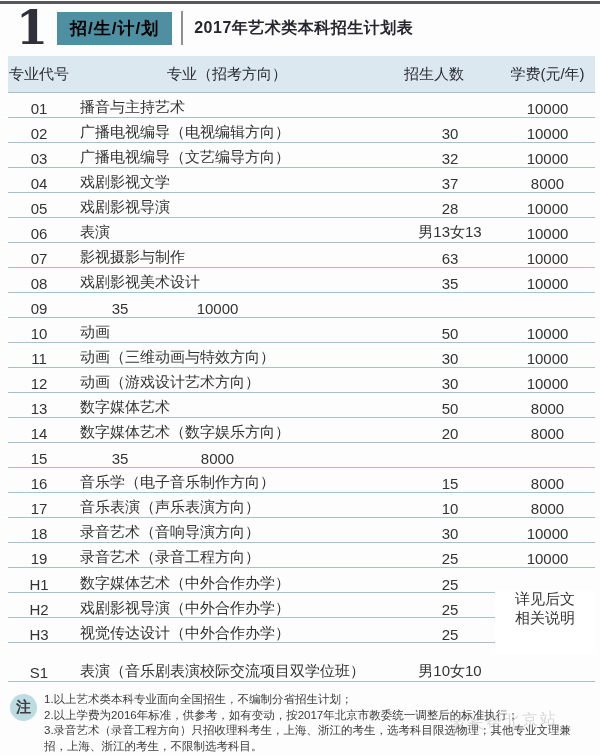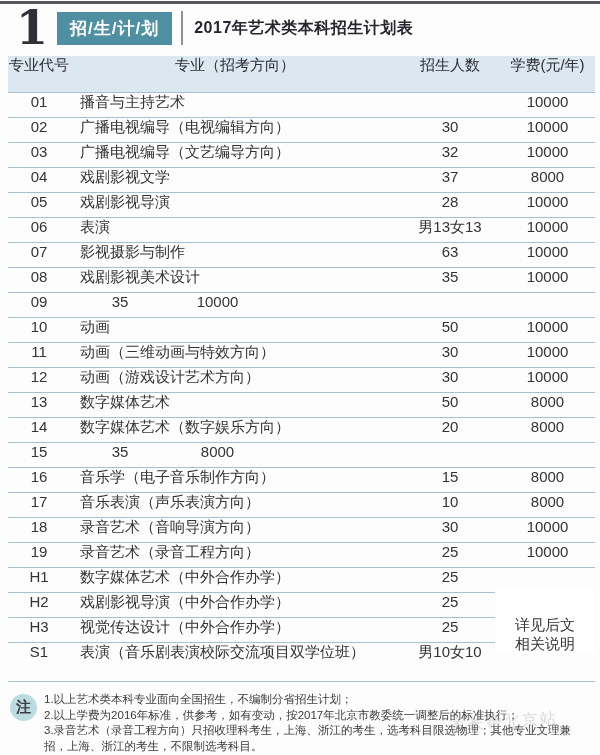--- a/index.html
+++ b/index.html
@@ -12,51 +12,51 @@
   }
   .top-bar { margin-top:1px; height:3px; background:#58585c; }
 
   .header { display:flex; align-items:center; height:40px; margin:4px 0 0 16px; }
   .big-num {
     font-family:"DejaVu Serif","Liberation Serif",serif;
     font-size:46px; font-weight:bold; color:#2f3038; line-height:38px;
     margin-right:9px;
   }
   .badge {
-    background:var(--accent,#4e8fa2); color:#ffffff; font-weight:bold;
+    background:var(--accent,#4e8fa2); color:#000000; font-weight:bold;
     font-size:17px; padding:5px 13px; letter-spacing:1px; white-space:nowrap;
   }
   .hdr-divider { width:2px; height:34px; background:#8f8f93; margin:0 11px 0 9px; }
   .title { font-size:16px; font-weight:bold; color:#26262e; margin:0; letter-spacing:.5px; white-space:nowrap; }
 
   .table-wrap { position:relative; margin:8px 5px 0 8px; }
   .thead {
-    display:flex; height:37px;
+    display:flex; align-items:center; height:37px;
     background:var(--thead-bg,#dce8f0); font-size:15px; color:#2d2d35;
-    border-bottom:1px solid var(--line,#a7c0cf); font-weight:500;
+    border-bottom:1px solid var(--line,#a7c0cf); font-weight:500;gap:16px;
   }
   .trow {
-    display:flex; align-items:flex-start; height:25px; font-size:15px;
+    display:flex; align-items:flex-end; height:25px; font-size:15px;
     border-bottom:1px solid var(--line,#a7c0cf); position:relative; color:#333;
   }
   .trow.partial { border-bottom:none; }
   .trow.partial::after {
     content:""; position:absolute; left:0; bottom:0; width:84.5%;
     border-bottom:1px solid var(--line,#a7c0cf);
   }
   .trow.last { height:39px; }
   .c-code { width:62px; text-align:center; flex-shrink:0; }
   .c-major { flex:1; padding-left:10px; text-align:left; white-space:nowrap; }
   .c-enroll { width:100px; text-align:center; flex-shrink:0; }
   .c-tuition { width:95px; text-align:center; flex-shrink:0; }
   .thead .c-major { text-align:center; padding-left:0; }
 
   .side-note {
     position:absolute; right:0; top:534px; width:100px; height:64px;
-    display:flex; flex-direction:column; justify-content:flex-end;
+    display:flex; flex-direction:column; justify-content:flex-start;
     align-items:center; font-size:15px; color:#333; background:#fff;
   }
 
   .notes { display:flex; margin:10px 8px 0 10px; }
   .note-badge {
     width:27px; height:27px; border-radius:50%;
     background:var(--note-bg,#bddce1); color:#3c3c46; font-weight:bold;
     font-size:15px; display:flex; align-items:center; justify-content:center;
     flex-shrink:0; margin-top:2px;
   }

